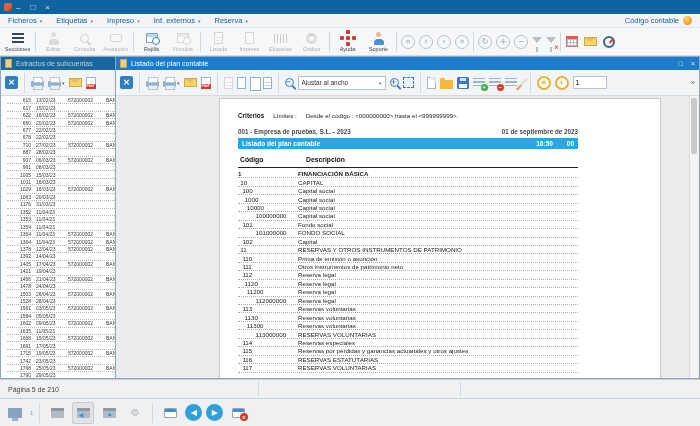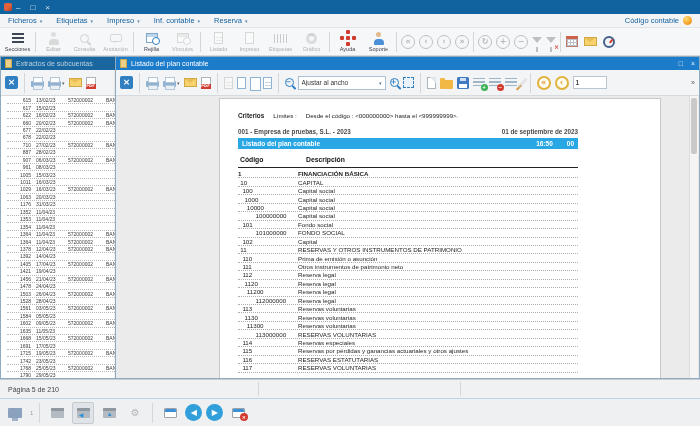--- a/index.html
+++ b/index.html
@@ -169,21 +169,21 @@
     <span class="menuitem">
         <span>Ficheros</span>
       </span>
     <span class="menuitem">
         <span>Etiquetas</span>
       </span>
     <span class="menuitem">
         <span>Impreso</span>
       </span>
     <span class="menuitem">
-        <span>Inf. contable</span>
+        <span>Inf. externos</span>
       </span>
     <span class="menuitem">
         <span>Reserva</span>
       </span>
     <span class="menuright">
       <span>Código contable</span>
       <span class="orb"></span>
     </span>
   </div>
 

